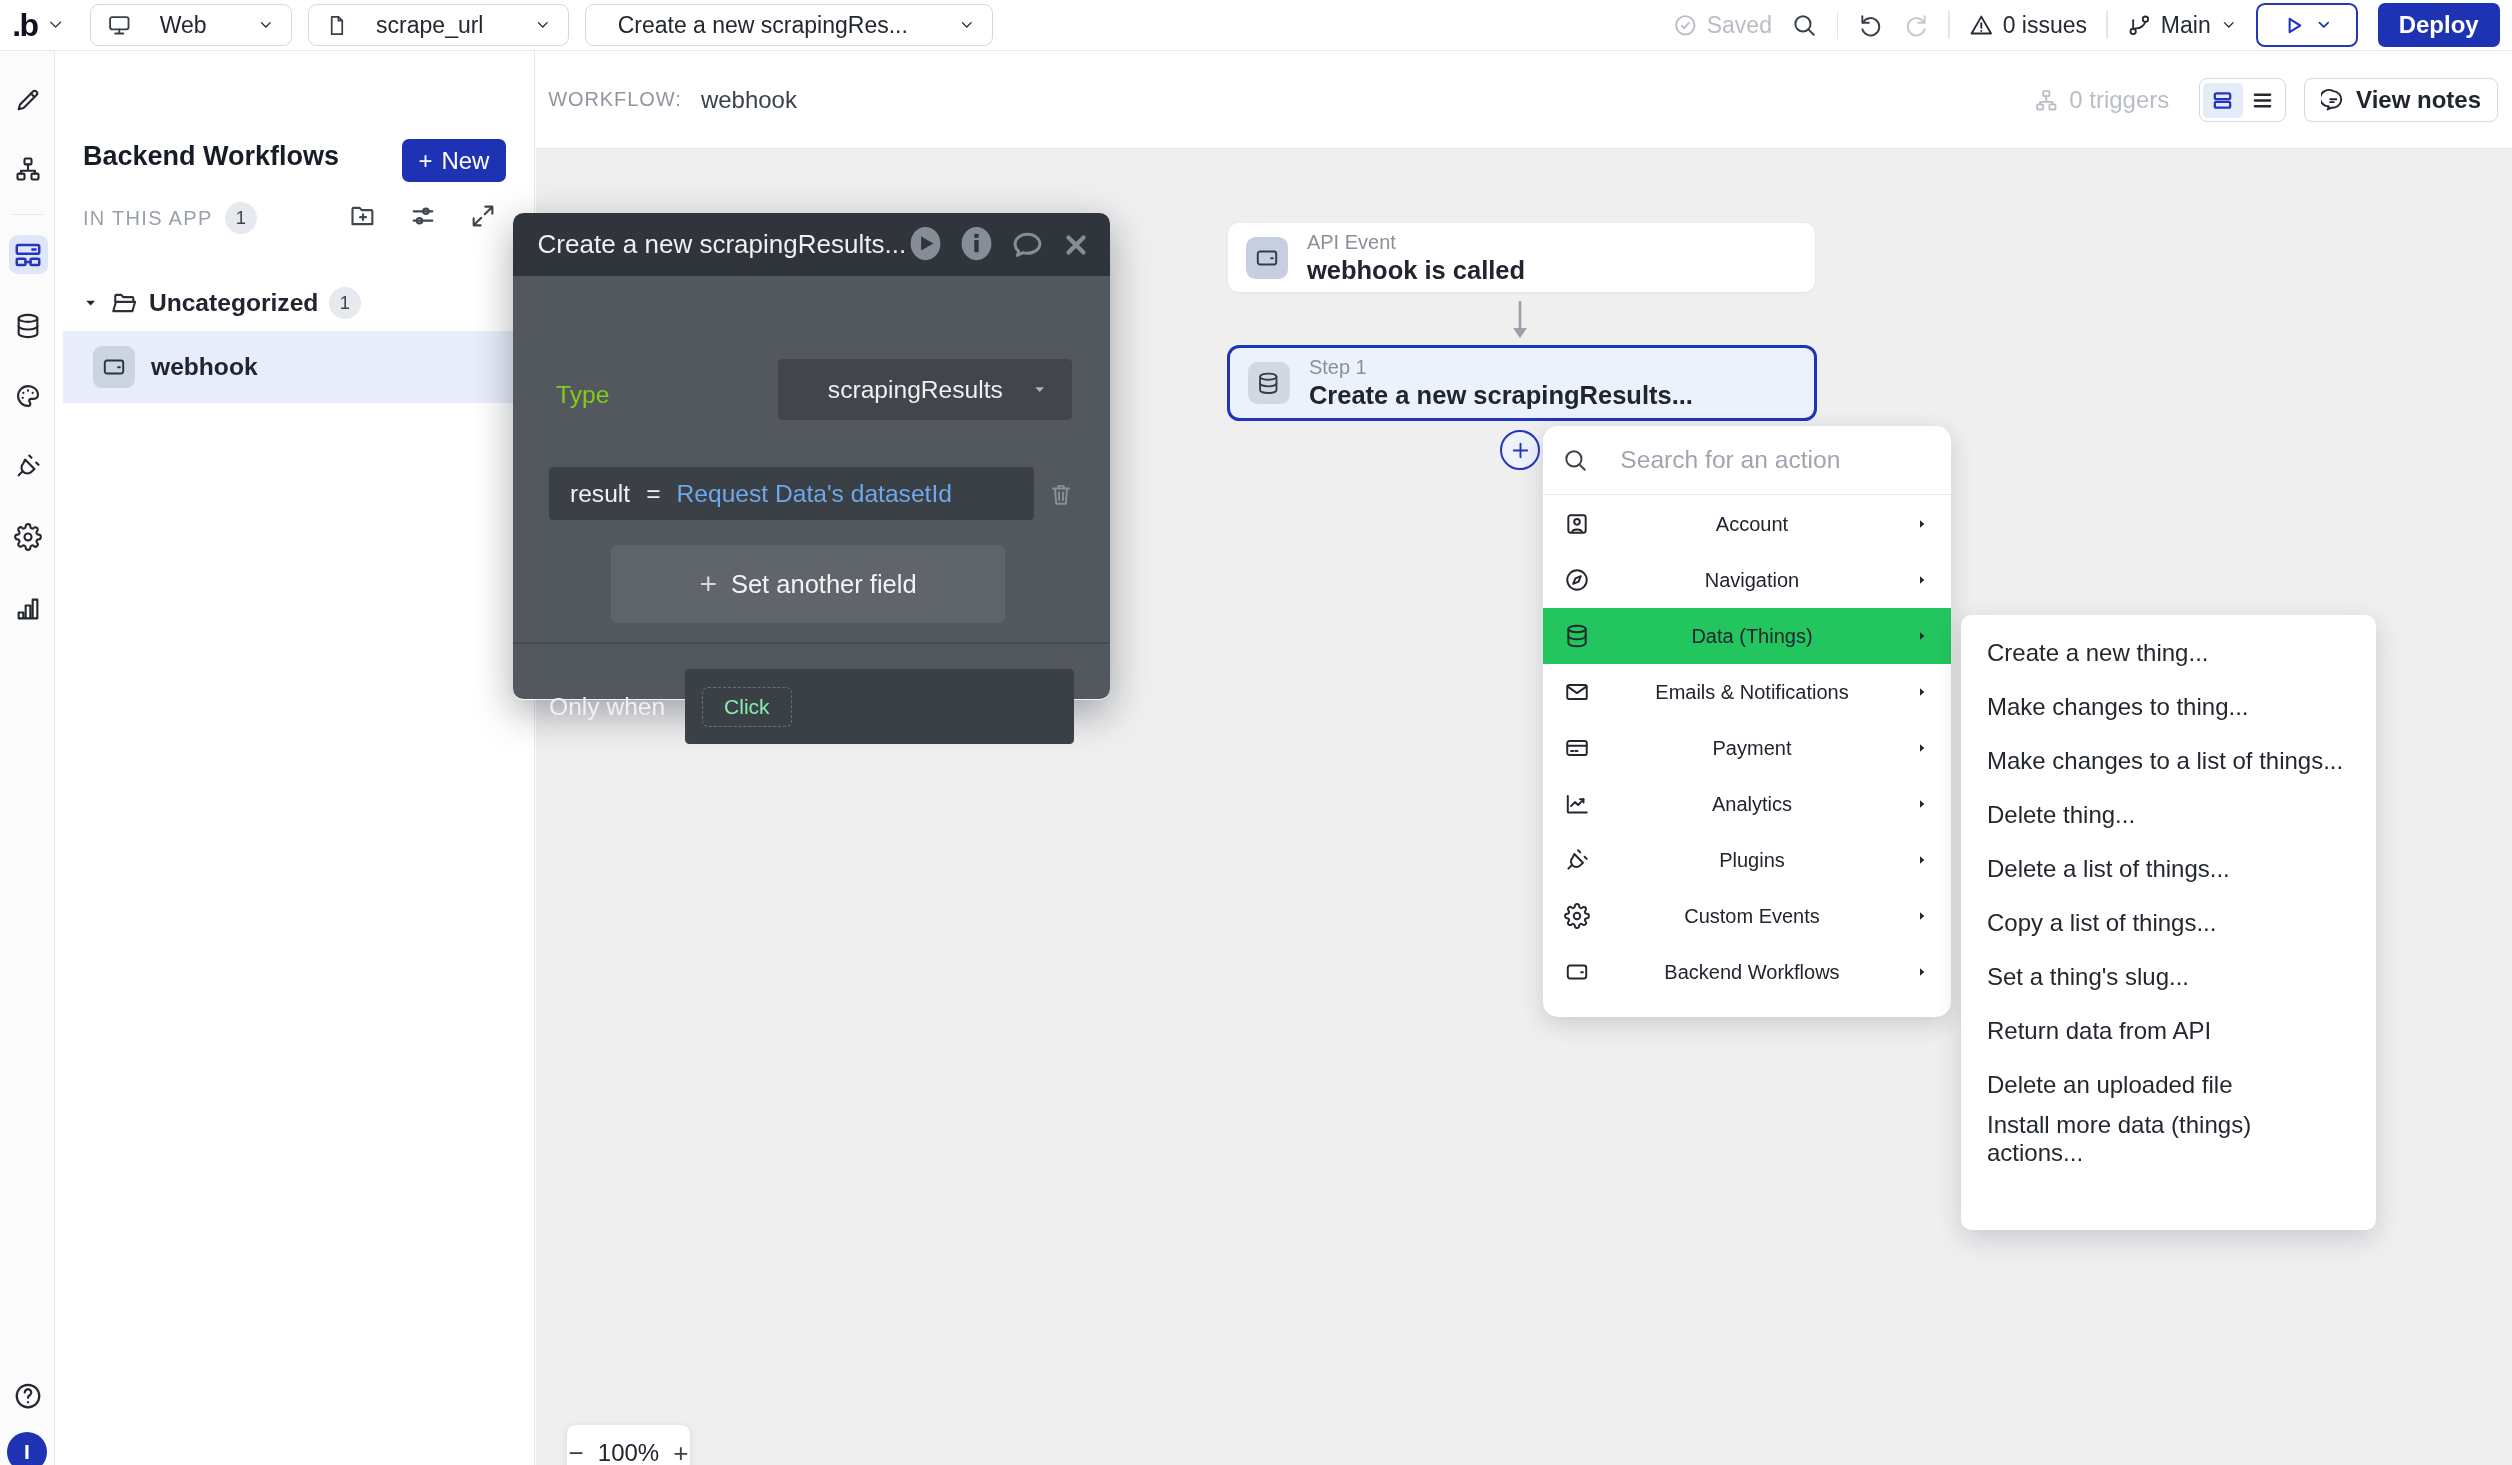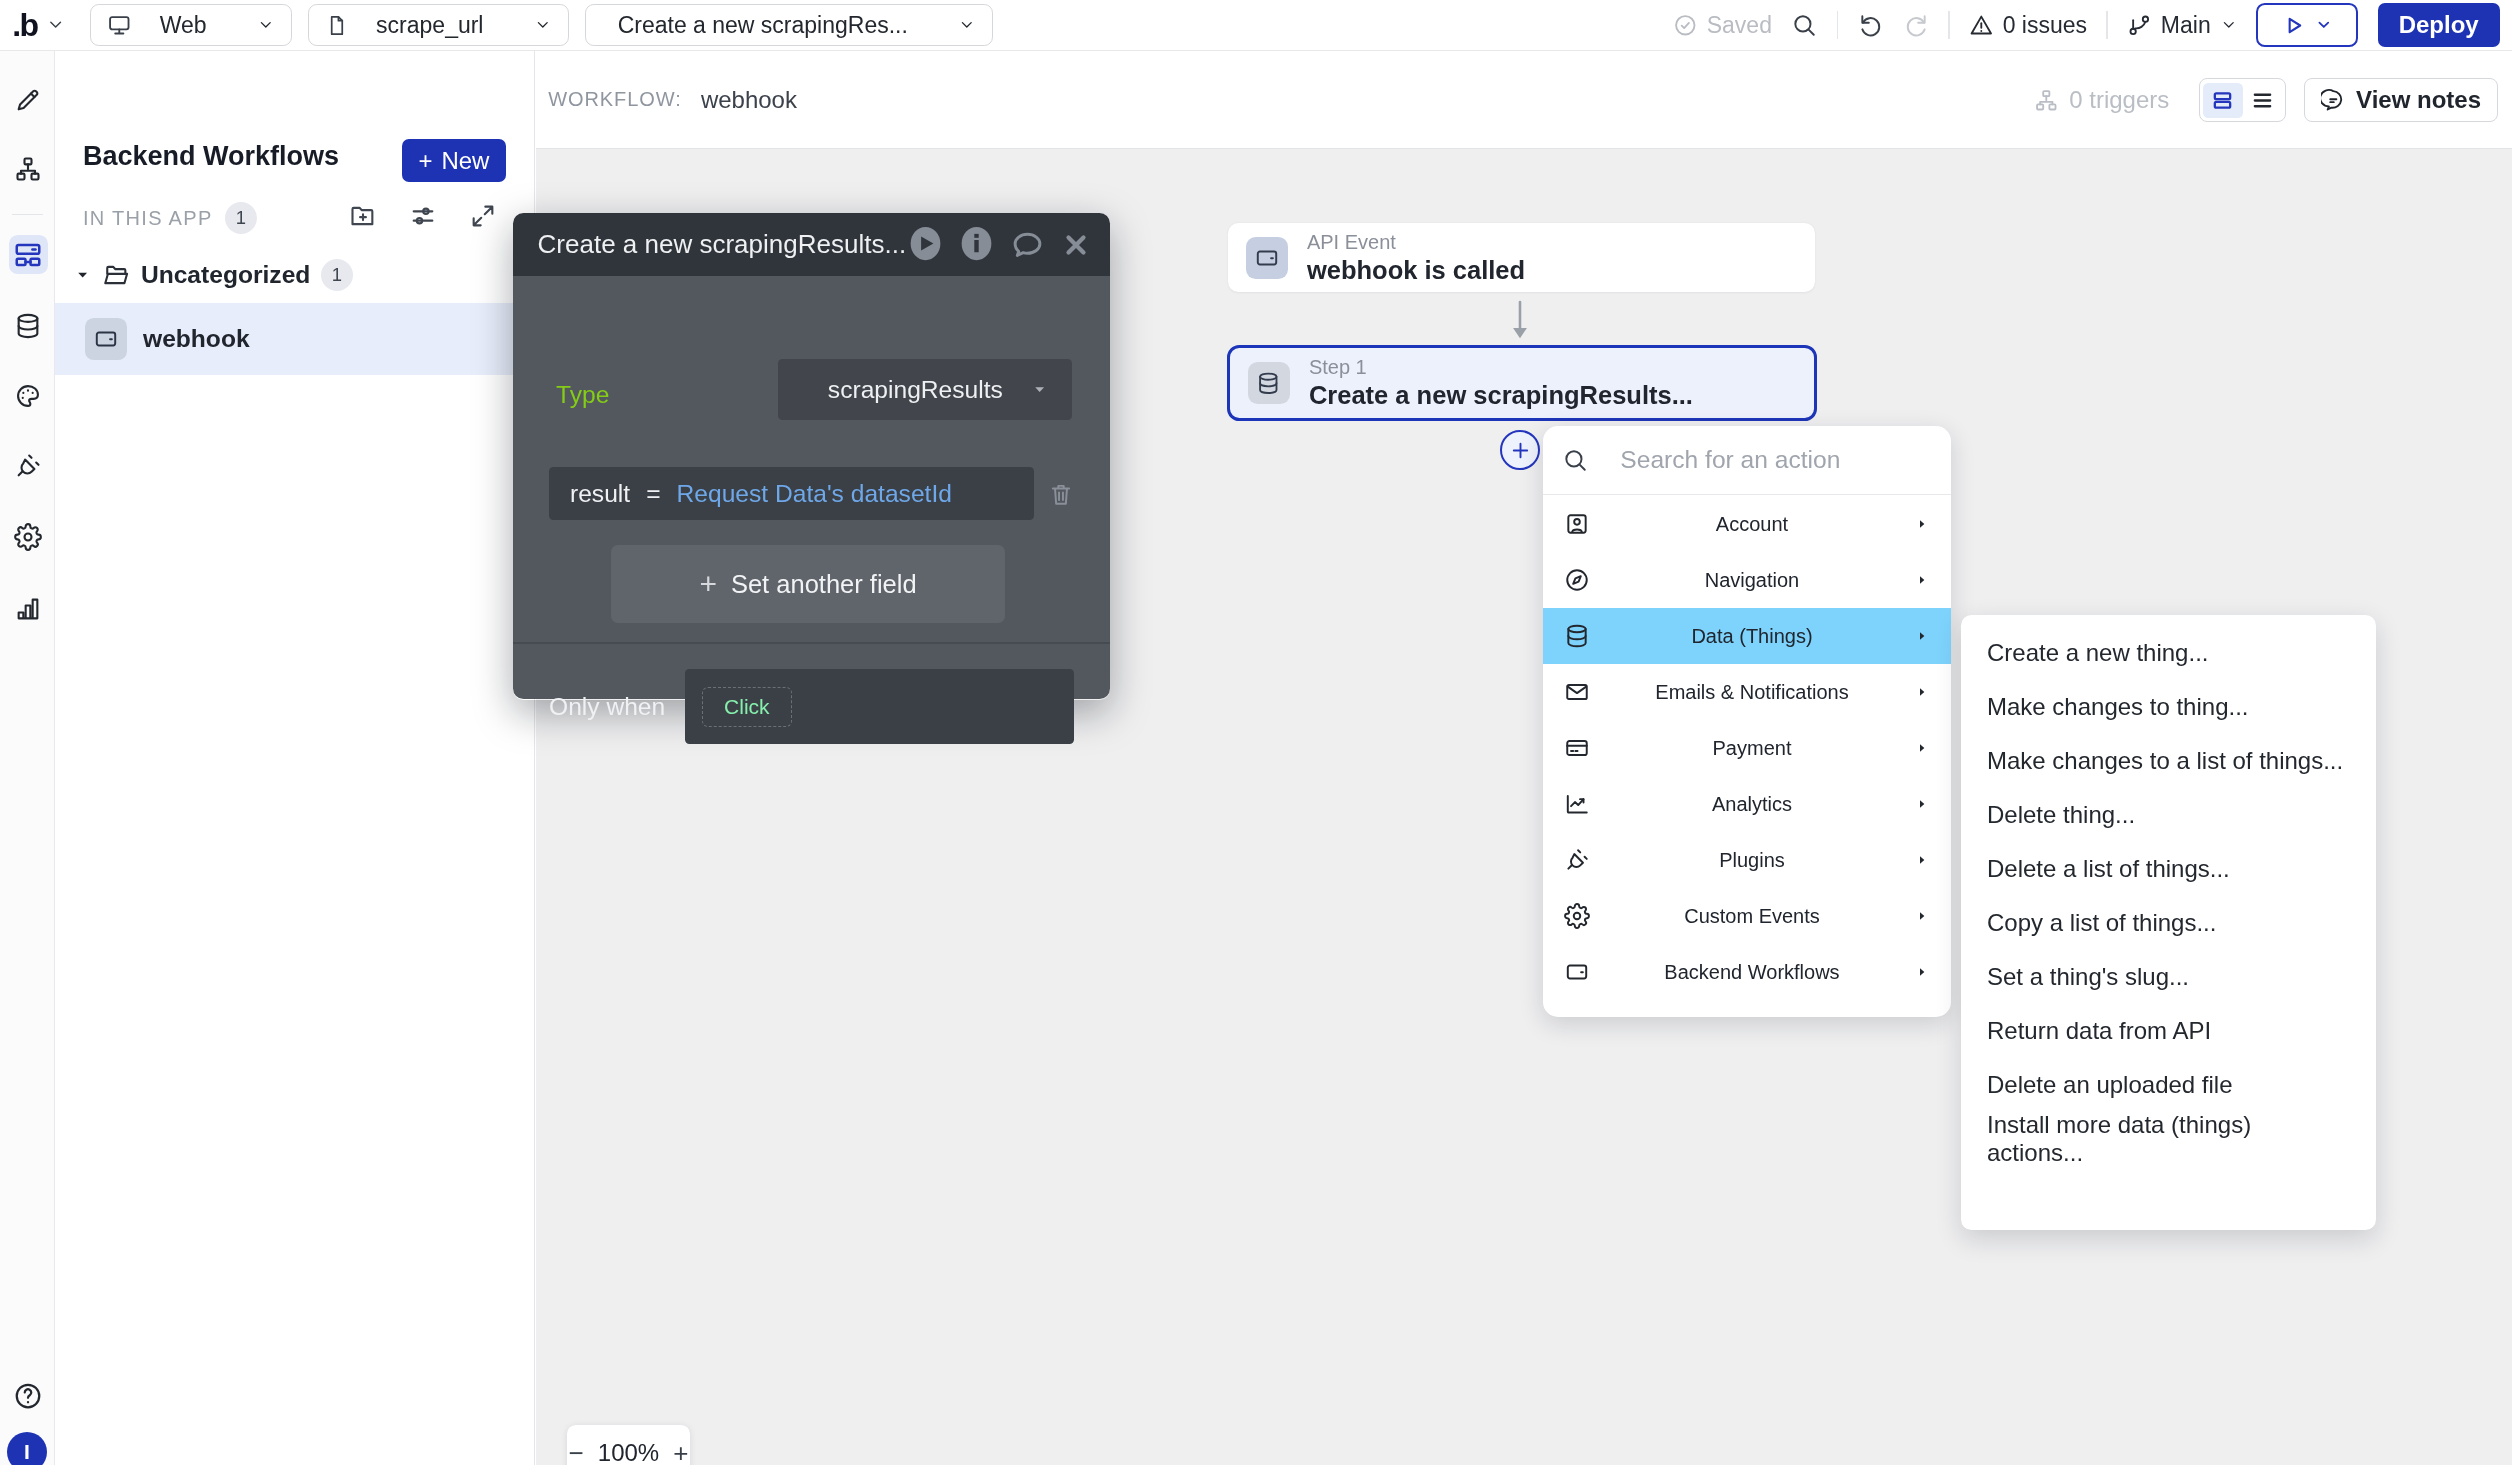--- a/index.html
+++ b/index.html
@@ -46,21 +46,21 @@
   .panel { position:absolute; left:55px; top:51px; width:480px; height:1414px; background:#fff;
     border-right:0.9px solid #e5e6e9; z-index:20; }
   .panel-title { position:absolute; left:28px; top:90px; font-size:27px; font-weight:700; color:#171c26; }
   .new-btn { position:absolute; left:347px; top:88px; width:104px; height:43px; background:#1d33b4;
     border-radius:7px; color:#fff; font-size:24px; display:flex; align-items:center; justify-content:center; gap:8.8px; }
   .panel-sec { position:absolute; left:28px; top:151px; display:flex; align-items:center; gap:12.3px; }
   .sec-label { font-size:20px; letter-spacing:1.3px; color:#9aa0a8; font-weight:500; }
   .badge { min-width:32px; height:32px; padding:0 8.8px; border-radius:878px; background:#e7e9ee; color:#3f4650;
     font-size:18.4px; display:inline-flex; align-items:center; justify-content:center; }
   .panel-sec-icons { position:absolute; right:37px; top:151px; display:flex; align-items:center; gap:32px; color:#3f4650; }
-  .tree-row { position:absolute; left:0; width:480px; display:flex; align-items:center; }
+  .tree-row { position:absolute; left:8px; width:480px; display:flex; align-items:center;margin-top:28px; }
   .row-folder { top:204px; height:40px; padding-left:17.6px; gap:10.5px; }
   .row-item { top:252px; height:72px; padding-left:30px; gap:16px; background:#e7edfa; }
   .tree-name { font-size:24.6px; font-weight:600; color:#20252e; }
   .item-icsq { width:42px; height:42px; border-radius:8.8px; background:#ccd4e2; color:#2a3444;
     display:flex; align-items:center; justify-content:center; }
 
   
   .canvas { position:absolute; left:536px; top:51px; width:1976px; height:1414px; background:#efeff0; }
   .wf-bar { position:absolute; left:0; top:0; width:1976px; height:98px; background:#fff;
     border-bottom:0.9px solid #e3e4e7; display:flex; align-items:center; padding:0 12.3px; }
@@ -131,21 +131,21 @@
   .popup { position:absolute; left:1543px; top:426px; width:408px; height:591px; background:#fff;
     border-radius:15px; box-shadow:0 7px 24.6px rgba(20,24,40,.16); z-index:18; }
   .pp-search { position:absolute; left:0; top:0; width:408px; height:69px; display:flex; align-items:center;
     padding:0 19.3px; gap:16px; border-bottom:1.8px solid #e8e8ea; color:#3a4049; }
   .pp-caret { width:2.6px; height:35px; background:#14171c; }
   .pp-input { border:none; outline:none; flex:1; font-size:24.6px; color:#20252e;
     font-family:"Liberation Sans", sans-serif; background:transparent; }
   .pp-input::placeholder { color:#a0a5ad; }
   .pp-list { position:absolute; left:0; top:70px; width:408px; }
   .pp-row { height:56px; display:flex; align-items:center; gap:17.6px; padding:0 21px; }
-  .pp-row.hl { background:#7dd3fc; }
+  .pp-row.hl { background:#22c55e; }
   .pp-row .ic { color:#23272e; }
   .pp-row .lbl { flex:1; font-size:20px; color:#20252e;text-align:center; }
   .pp-row .arr { color:#23272e; }
 
   
   .submenu { position:absolute; left:1961px; top:615px; width:415px; height:615px; background:#fff;
     border-radius:10.5px; box-shadow:0 8.8px 26px rgba(20,24,40,.16); z-index:19; padding-top:10.5px; }
   .sm-row { height:54px; display:flex; align-items:center; padding:0 26px; font-size:24px; color:#23272e; }
 </style>
 </head>

